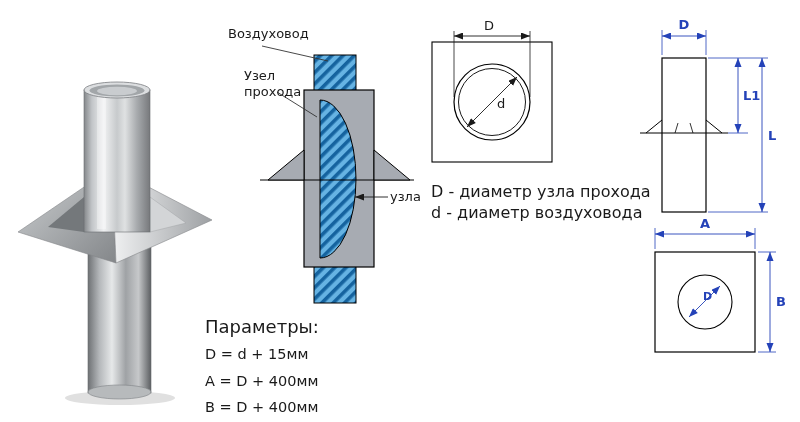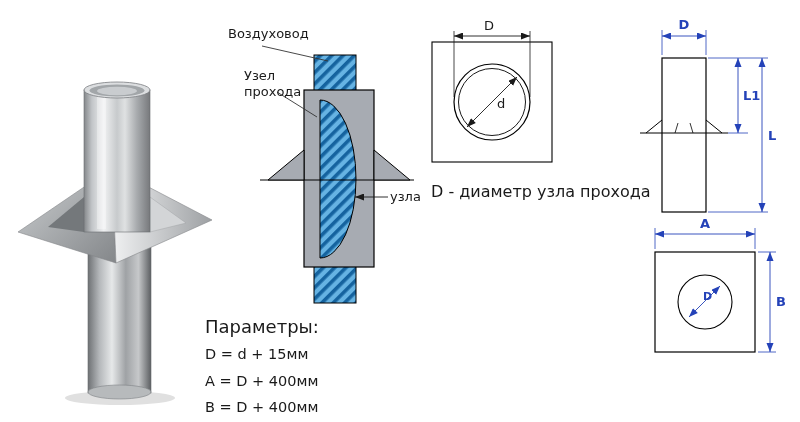--- a/index.html
+++ b/index.html
@@ -159,20 +159,21 @@
     </g>
   </svg>
 
   <div class="txt lbl" style="left:228px;top:26px">Воздуховод</div>
   <div class="txt lbl prewrap" style="left:244px;top:68px">Узел
 прохода</div>
   <div class="txt lbl" style="left:390px;top:189px">узла</div>
 
   <div class="txt legend" style="left:431px;top:181px">
     <div>D - диаметр узла прохода</div>
+    <div>d - диаметр воздуховода</div>
   </div>
 
   <div class="block" style="left:205px;top:316px">
     <div class="block-title">Параметры:</div>
     <div class="block-line">D = d + 15мм</div>
     <div class="block-line">A = D + 400мм</div>
     <div class="block-line">B = D + 400мм</div>
   </div>
 
 

